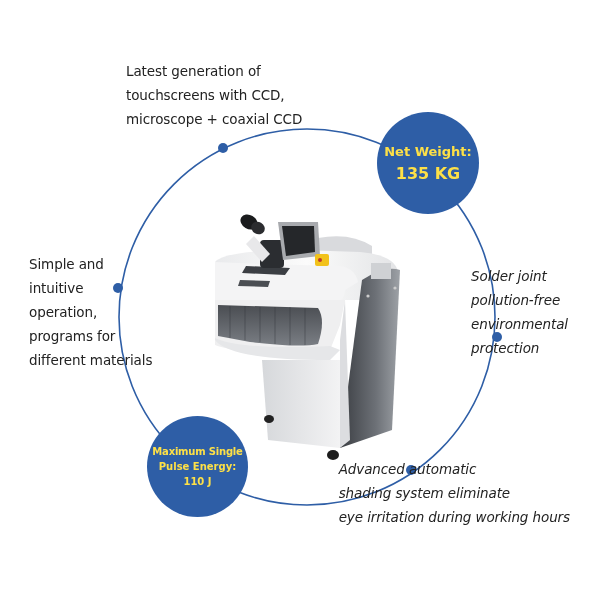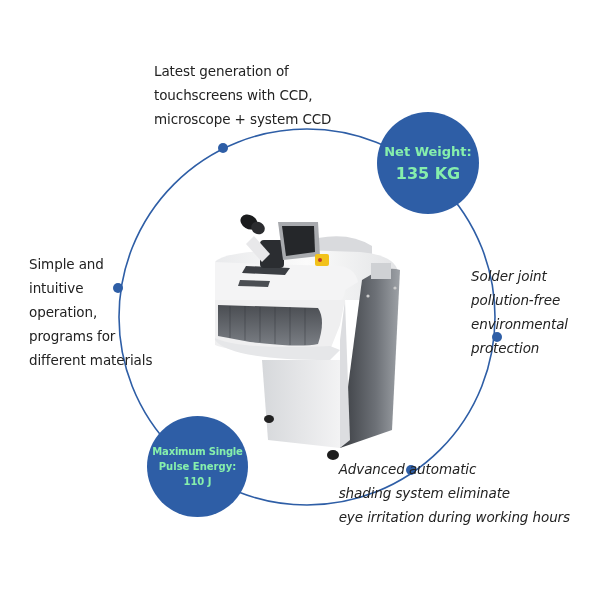--- a/index.html
+++ b/index.html
@@ -3,21 +3,21 @@
 <meta charset="utf-8">
 <style>
   html, body { margin:0; padding:0; background:#ffffff; }
   body { width:600px; height:600px; position:relative; overflow:hidden;
          font-family:"DejaVu Sans", sans-serif; color:#222; }
   .stage { position:absolute; left:0; top:0; width:600px; height:600px; }
   svg.ring { position:absolute; left:0; top:0; }
   .feat { position:absolute; font-size:13.5px; line-height:24px; color:#222; letter-spacing:-0.1px; }
   .feat span { display:block; white-space:nowrap; }
   .right { text-align:left;font-style:italic; }
-  .badge { position:absolute; border-radius:50%; background:#2e5ea6; color:#86efac;
+  .badge { position:absolute; border-radius:50%; background:#2e5ea6; color:#fde047;
            display:flex; flex-direction:column; align-items:center; justify-content:center;
            font-weight:bold; text-align:center; }
   .badge span { display:block; white-space:nowrap; }
   .machine { position:absolute; left:0; top:0; }
 </style>
 </head>
 <body>
 
 <div class="stage">
 
@@ -90,24 +90,24 @@
     <path d="M278 222 L318 222 L320 256 L283 260 Z" fill="#a8aaae"></path>
     <path d="M282 226 L314 226 L315 252 L286 256 Z" fill="#25272a"></path>
 
     <rect x="315" y="254" width="14" height="12" rx="2" fill="#f2c21b"></rect>
     <circle cx="320" cy="260" r="2" fill="#c0392b"></circle>
 
     <circle cx="368" cy="296" r="1.6" fill="#ccc"></circle>
     <circle cx="395" cy="288" r="1.6" fill="#ccc"></circle>
   </svg>
 
-  <div class="feat" style="left:126px; top:59px;margin-left:28px;">
+  <div class="feat" style="left:126px; top:59px;">
     <span>Latest generation of</span>
     <span>touchscreens with CCD,</span>
-    <span>microscope + system CCD</span>
+    <span>microscope + coaxial CCD</span>
   </div>
 
   <div class="feat" style="left:29px; top:252px;">
     <span>Simple and</span>
     <span>intuitive</span>
     <span>operation,</span>
     <span>programs for</span>
     <span>different materials</span>
   </div>
 

